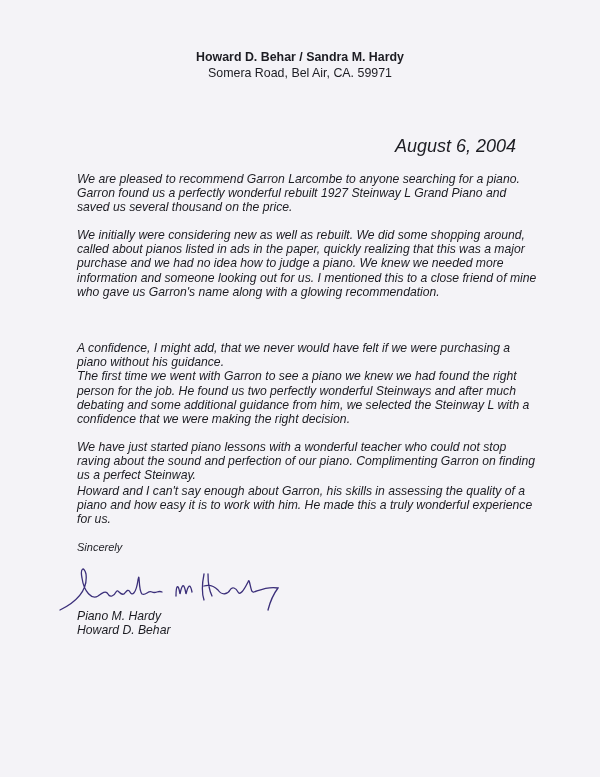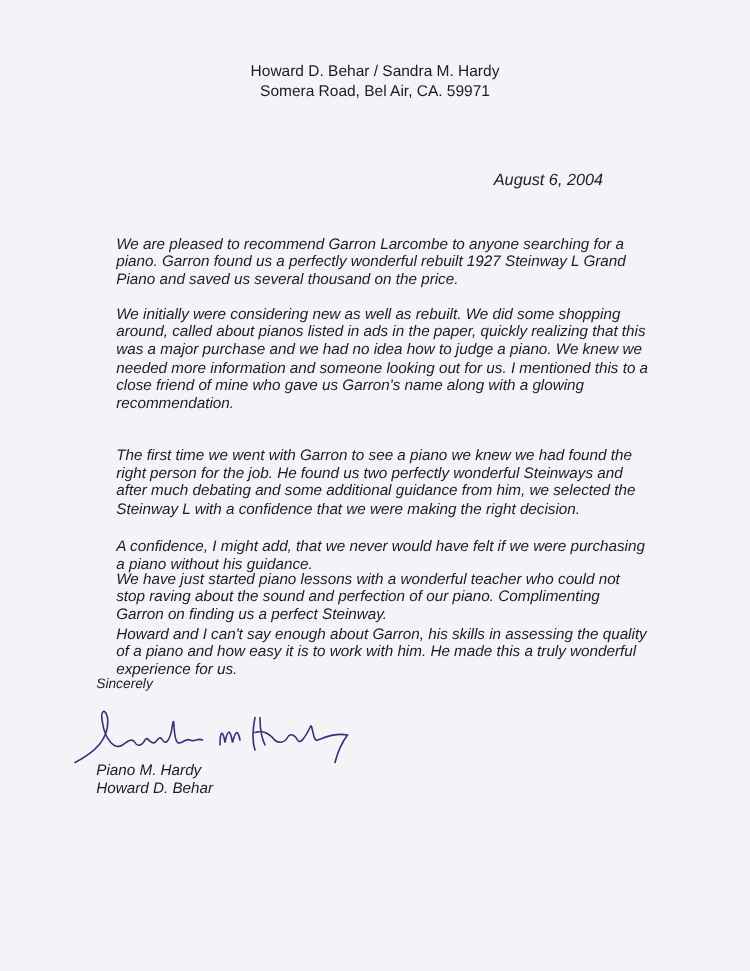--- a/index.html
+++ b/index.html
@@ -1,23 +1,23 @@
 <!DOCTYPE html>
 <html><head>
 <meta charset="utf-8">
 <style>
   html, body { margin:0; padding:0; }
   body { width:600px; height:777px; background:#f3f2f6; position:relative; overflow:hidden;
          font-family:"Liberation Sans", sans-serif; color:#1c1c22; }
   .page { position:absolute; left:0; top:0; width:600px; height:777px; background:#f4f3f7; }
   .letterhead { position:absolute; top:49px; left:0; width:600px; text-align:center; font-size:12.4px; line-height:16px; }
-  .lh-name { font-weight:normal; }
-  .date { position:absolute; top:136px; left:395px; font-style:italic; font-size:13px; }
+  .lh-name { font-weight:bold; }
+  .date { position:absolute; top:136px; left:395px; font-style:italic; font-size:18px; }
   .body-text { position:absolute; left:77px; width:460px; font-style:italic; font-size:12.2px; line-height:14.2px; }
-  .body-text p { margin:16px; }
+  .body-text p { margin:0; }
   #p1 { top:172px; }
   #p2 { top:228px; }
   #p3 { top:341px; }
   #p4 { top:440px; }
   #p5 { top:484px; }
   .closing { position:absolute; left:77px; top:541px; font-style:italic; font-size:11px; }
   .signature { position:absolute; left:58px; top:560px; width:230px; height:60px; }
   .signers { position:absolute; left:77px; top:609px; font-style:italic; font-size:12.2px; line-height:14.2px; }
 </style>
 </head>
@@ -31,22 +31,22 @@
 
   <div class="date">August 6, 2004</div>
 
   <div class="body-text" id="p1">
     <p>We are pleased to recommend Garron Larcombe to anyone searching for a piano.  Garron found us a perfectly wonderful rebuilt 1927 Steinway L Grand Piano and saved us several thousand on the price.</p>
   </div>
   <div class="body-text" id="p2">
     <p>We initially were considering new as well as rebuilt.  We did some shopping around, called about pianos listed in ads in the paper, quickly realizing that this was a major purchase and we had no idea how to judge a piano.  We knew we needed more information and someone looking out for us.  I mentioned this to a close friend of mine who gave us Garron's name along with a glowing recommendation.</p>
   </div>
   <div class="body-text" id="p3">
+    <p>A confidence, I might add, that we never would have felt if we were purchasing a piano without his guidance.</p>
     <p>The first time we went with Garron to see a piano we knew we had found the right person for the job.  He found us two perfectly wonderful Steinways and after much debating and some additional guidance from him, we selected the Steinway L with a confidence that we were making the right decision.</p>
-    <p>A confidence, I might add, that we never would have felt if we were purchasing a piano without his guidance.</p>
   </div>
   <div class="body-text" id="p5">
     <p>Howard and I can't say enough about Garron, his skills in assessing the quality of a piano and how easy it is to work with him.  He made this a truly wonderful experience for us.</p>
   </div>
   <div class="body-text" id="p4">
     <p>We have just started piano lessons with a wonderful teacher who could not stop raving about the sound and perfection of our piano.  Complimenting Garron on finding us a perfect Steinway.</p>
   </div>
 
   <div class="closing">Sincerely</div>
 

